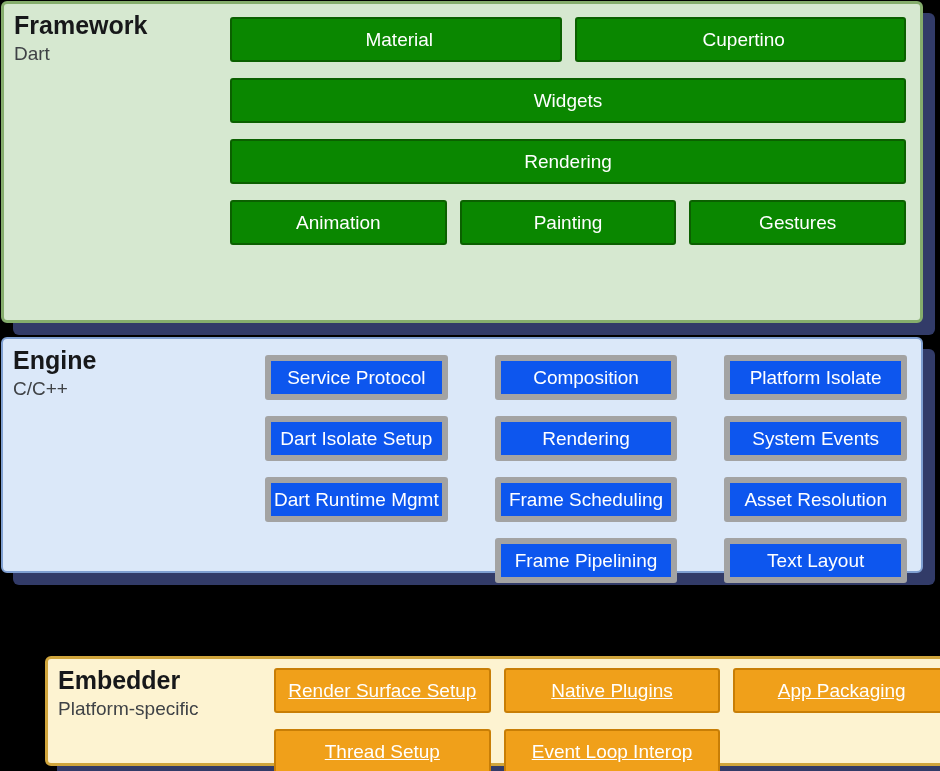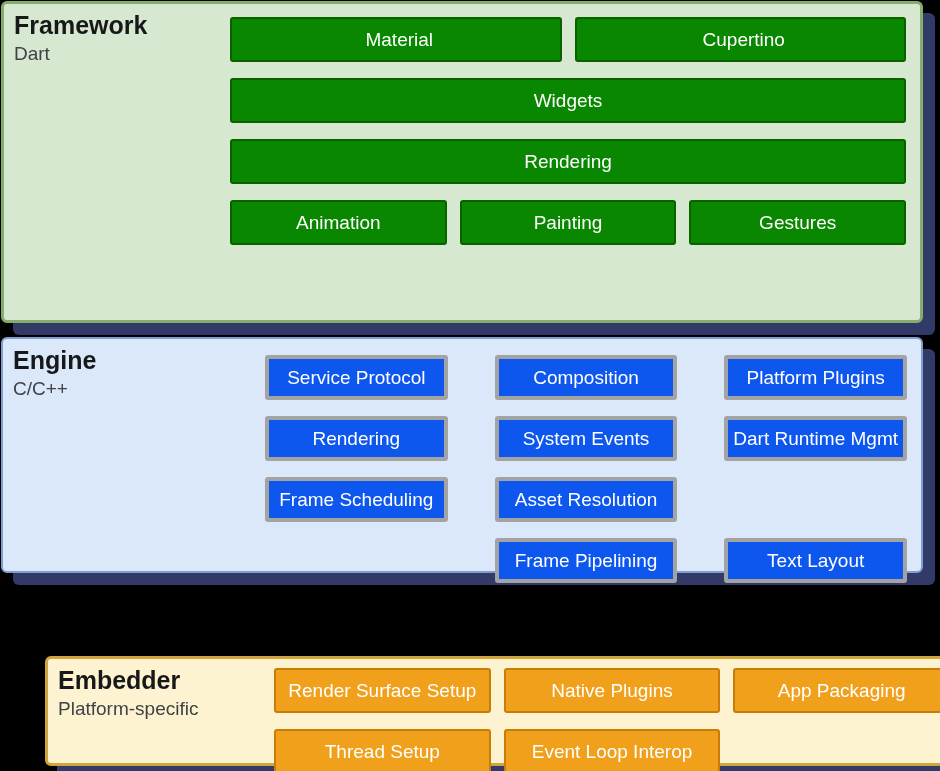--- a/index.html
+++ b/index.html
@@ -93,26 +93,27 @@
     font-size: 19px;
     color: #ffffff;
     white-space: nowrap;
   }
   .block-green {
     background: #0a8700;
     border: 2px solid #0b6000;
   }
   .block-blue {
     background: #0d56ee;
-    border: 4px solid #a3a3a3;
+    border: 6px solid #a3a3a3;
     margin-left: 34px;
   }
   .block-orange {
     background: #f0a01a;
     border: 2px solid #c87e06;
+    text-decoration: underline;
   }
   .span2 { grid-column: span 2; }
   .span3 { grid-column: span 3; padding-left: 7px; }
   .span6 { grid-column: span 6; }
   .col2 { grid-column: 2; }
 </style>
 </head>
 <body>
 
 <section class="panel panel-framework">
@@ -132,21 +133,22 @@
 </section>
 
 <section class="panel panel-engine">
   <div class="panel-label">
     <h2 class="panel-title">Engine</h2>
     <div class="panel-subtitle">C/C++</div>
   </div>
   <div class="grid grid-engine">
     <div class="block block-blue">Service Protocol</div>
     <div class="block block-blue">Composition</div>
-    <div class="block block-blue">Platform Plugins</div>
+    <div class="block block-blue">Platform Isolate</div>
+    <div class="block block-blue">Dart Isolate Setup</div>
     <div class="block block-blue">Rendering</div>
     <div class="block block-blue">System Events</div>
     <div class="block block-blue">Dart Runtime Mgmt</div>
     <div class="block block-blue">Frame Scheduling</div>
     <div class="block block-blue">Asset Resolution</div>
     <div class="block block-blue col2">Frame Pipelining</div>
     <div class="block block-blue">Text Layout</div>
   </div>
 </section>
 

